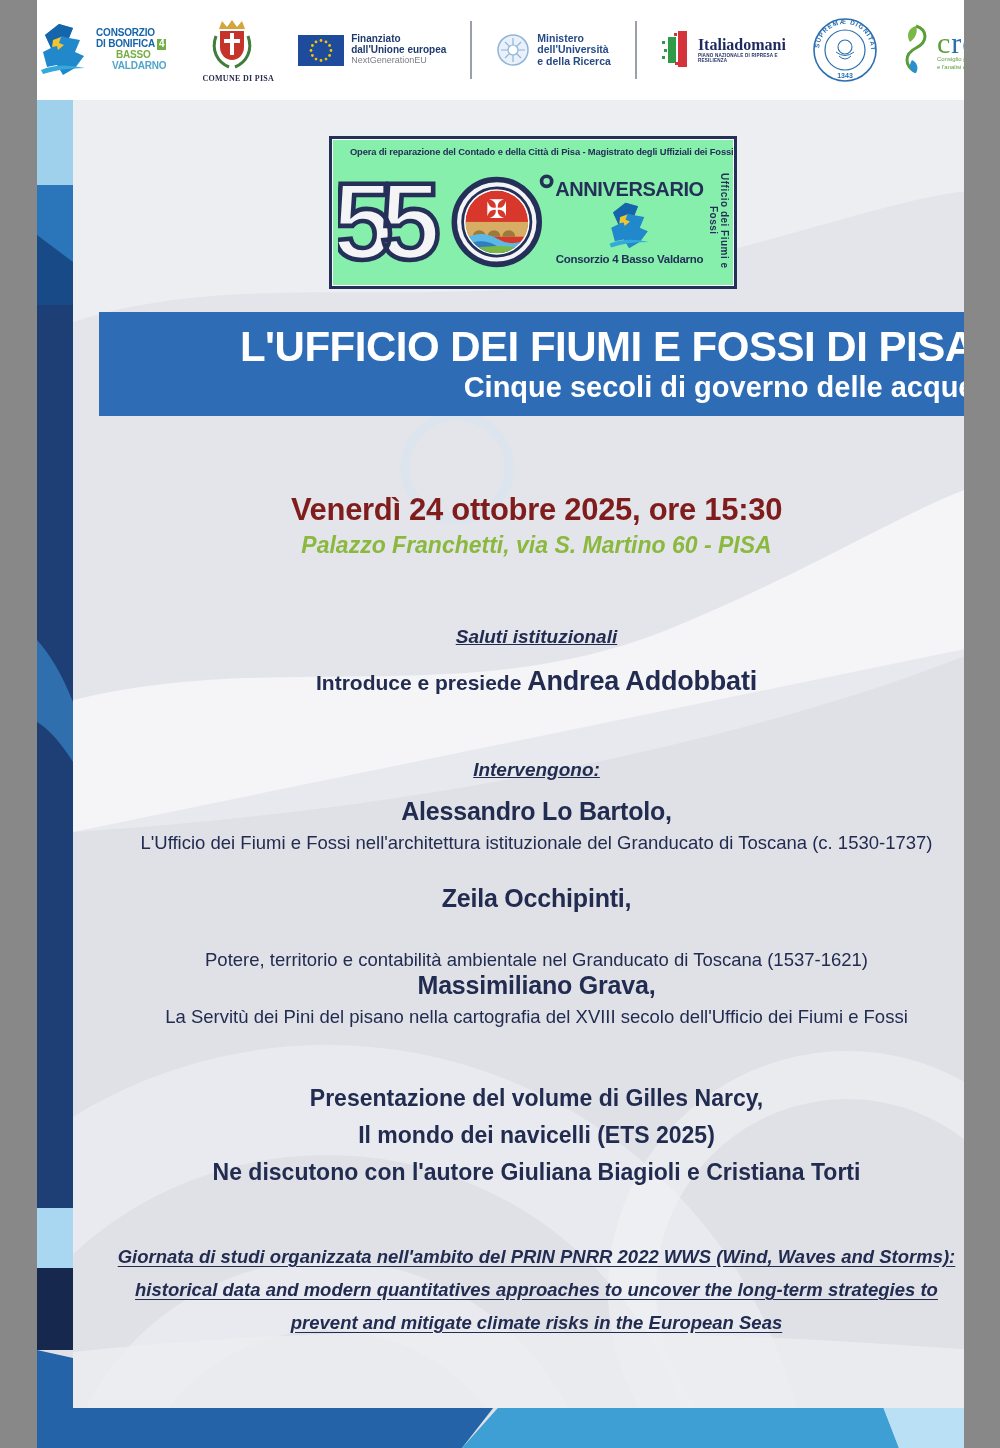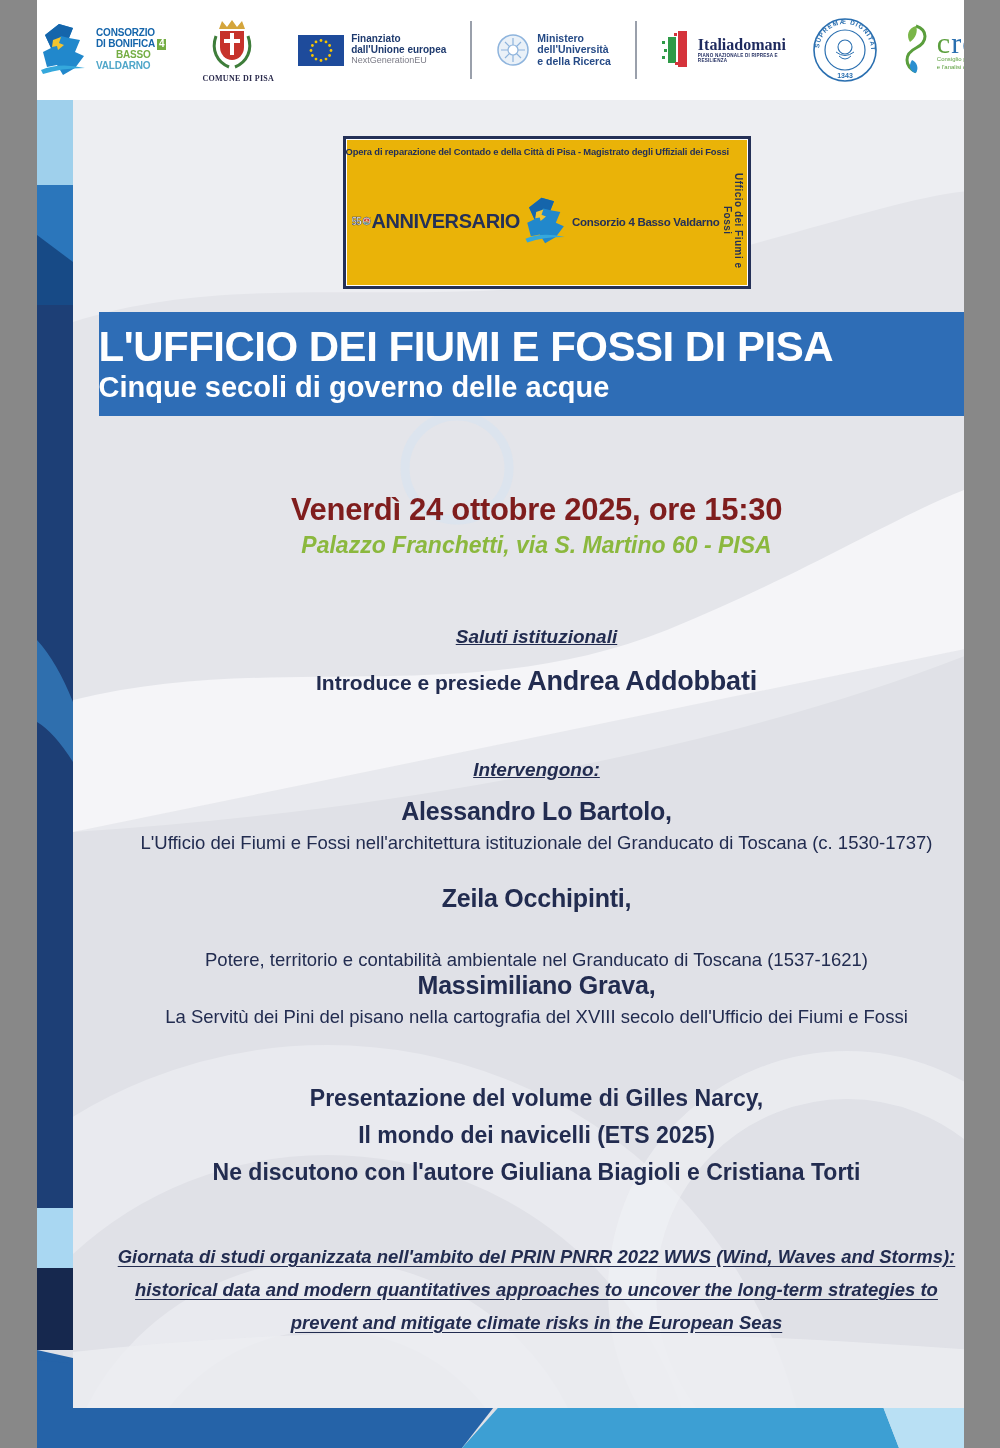--- a/index.html
+++ b/index.html
@@ -6,51 +6,51 @@
   .page{position:relative;width:927px;height:1448px;margin:0 auto;overflow:hidden;
         background:#dfe1e7;font-family:"Liberation Sans","DejaVu Sans",sans-serif;color:#222c50;}
   .bg{position:absolute;inset:0;width:1000px;height:1448px;display:block;}
 
   
   .logo-strip{position:absolute;top:0;left:0;width:1000px;height:100px;background:#ffffff;
               display:flex;align-items:center;justify-content:center;gap:24px;}
   .logo{display:flex;align-items:center;gap:7px;}
   .logo .col{display:flex;flex-direction:column;line-height:1.08;}
   .consorzio-txt span{font-weight:bold;font-size:10px;letter-spacing:-0.2px;}
-  .c-blue{color:#1565ab;} .c-green{color:#74ad43;padding-left:20px;} .c-teal{color:#4fa6c9;}
+  .c-blue{color:#1565ab;} .c-green{color:#74ad43;padding-left:20px;} .c-teal{color:#4fa6c9;margin-left:16px;}
   .badge4{display:inline-block;background:#74ad43;color:#fff;font-size:8px;font-weight:bold;
           padding:0 2px;margin-left:2px;}
   .comune{flex-direction:column;gap:2px;display:flex;align-items:center;}
   .comune-caption{font-family:"Liberation Serif",serif;font-size:8px;font-weight:bold;color:#2b2b4d;letter-spacing:.3px;padding-left:12px;}
   .eu-txt span{font-size:10px;color:#1e3a6e;}
   .eu-txt .b{font-weight:bold;}
   .eu-txt .ngeu{color:#7c7c87;font-size:9px;font-weight:normal;margin-top:1px;}
   .hdr-divider{width:2px;height:58px;background:#9aa0ab;}
   .min-txt span{font-size:10.5px;font-weight:bold;color:#254a86;}
   .itd-word{font-family:"Liberation Serif",serif;font-weight:bold;font-size:16px;color:#1e2a5e;}
   .itd-tag{font-size:4.6px;color:#1e2a5e;font-weight:bold;letter-spacing:.2px;max-width:90px;}
   .crea-word{font-family:"Liberation Serif",serif;font-size:30px;line-height:.9;letter-spacing:1px;}
   .crea-c{color:#5a9e3c;} .crea-rest{color:#2a6fb0;}
   .crea-cap{font-size:6px;color:#5a9e3c;line-height:1.25;}
 
   
-  .anniv-box{position:absolute;left:306px;top:136px;width:408px;height:153px;box-sizing:border-box;
-             background:#eab308;border:3px solid #243057;box-shadow:0 0 0 1px #fff inset;
-             display:flex;flex-direction:column;align-items:flex-start;}
+  .anniv-box{position:absolute;left:292px;top:136px;width:408px;height:153px;box-sizing:border-box;
+             background:#86efac;border:3px solid #243057;box-shadow:0 0 0 1px #fff inset;
+             display:flex;flex-direction:column;align-items:flex-end;}
   .anniv-topline{font-size:9.4px;font-weight:bold;color:#243057;white-space:nowrap;margin-top:7px;letter-spacing:-0.15px;}
   .anniv-main{display:flex;flex:1;width:100%;align-items:center;padding:0 4px 2px 6px;box-sizing:border-box;}
-  .anniv-right{display:flex;flex-direction:row;align-items:center;flex:1;}
+  .anniv-right{display:flex;flex-direction:column;align-items:center;flex:1;}
   .anniv-title{font-size:20px;font-weight:800;color:#243057;letter-spacing:-0.4px;margin-top:2px;}
   .anniv-org{font-size:11.5px;font-weight:bold;color:#243057;letter-spacing:-0.3px;margin-top:2px;white-space:nowrap;}
   .anniv-vertical{writing-mode:vertical-rl;font-size:10px;font-weight:bold;color:#243057;
                   letter-spacing:.5px;height:118px;text-align:center;margin-left:2px;}
 
   
   .banner{position:absolute;left:62px;top:312px;width:876px;height:104px;background:#2e6db6;
-          display:flex;flex-direction:column;align-items:flex-start;justify-content:center;color:#fff;}
+          display:flex;flex-direction:column;align-items:flex-end;justify-content:center;color:#fff;}
   .banner-title{font-size:42px;font-weight:800;letter-spacing:-0.5px;line-height:1;}
   .banner-subtitle{font-size:29px;font-weight:bold;margin-top:5px;line-height:1;}
 
   
   .centered{position:absolute;left:0;width:1000px;text-align:center;}
   .event-date{top:492px;font-size:31px;font-weight:800;color:#7f1d1d;letter-spacing:-0.3px;}
   .event-venue{top:532px;font-size:23px;font-style:italic;font-weight:bold;color:#8bb83e;}
   .section-heading{font-size:19px;font-weight:bold;font-style:italic;text-decoration:underline;color:#222c50;}
   .saluti{top:626px;}
   .intro-line{top:666px;color:#222c50;}

